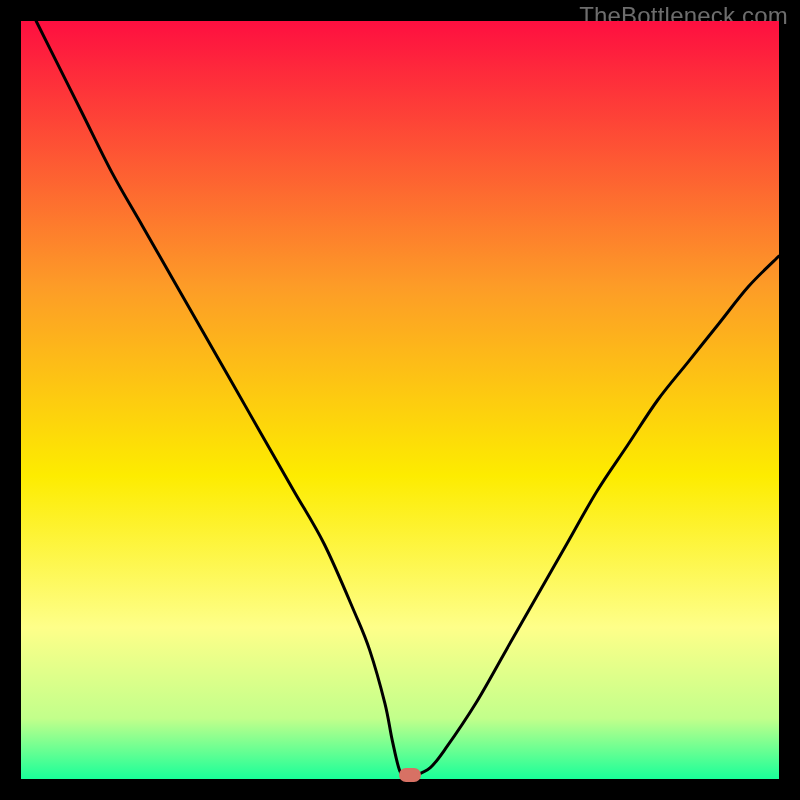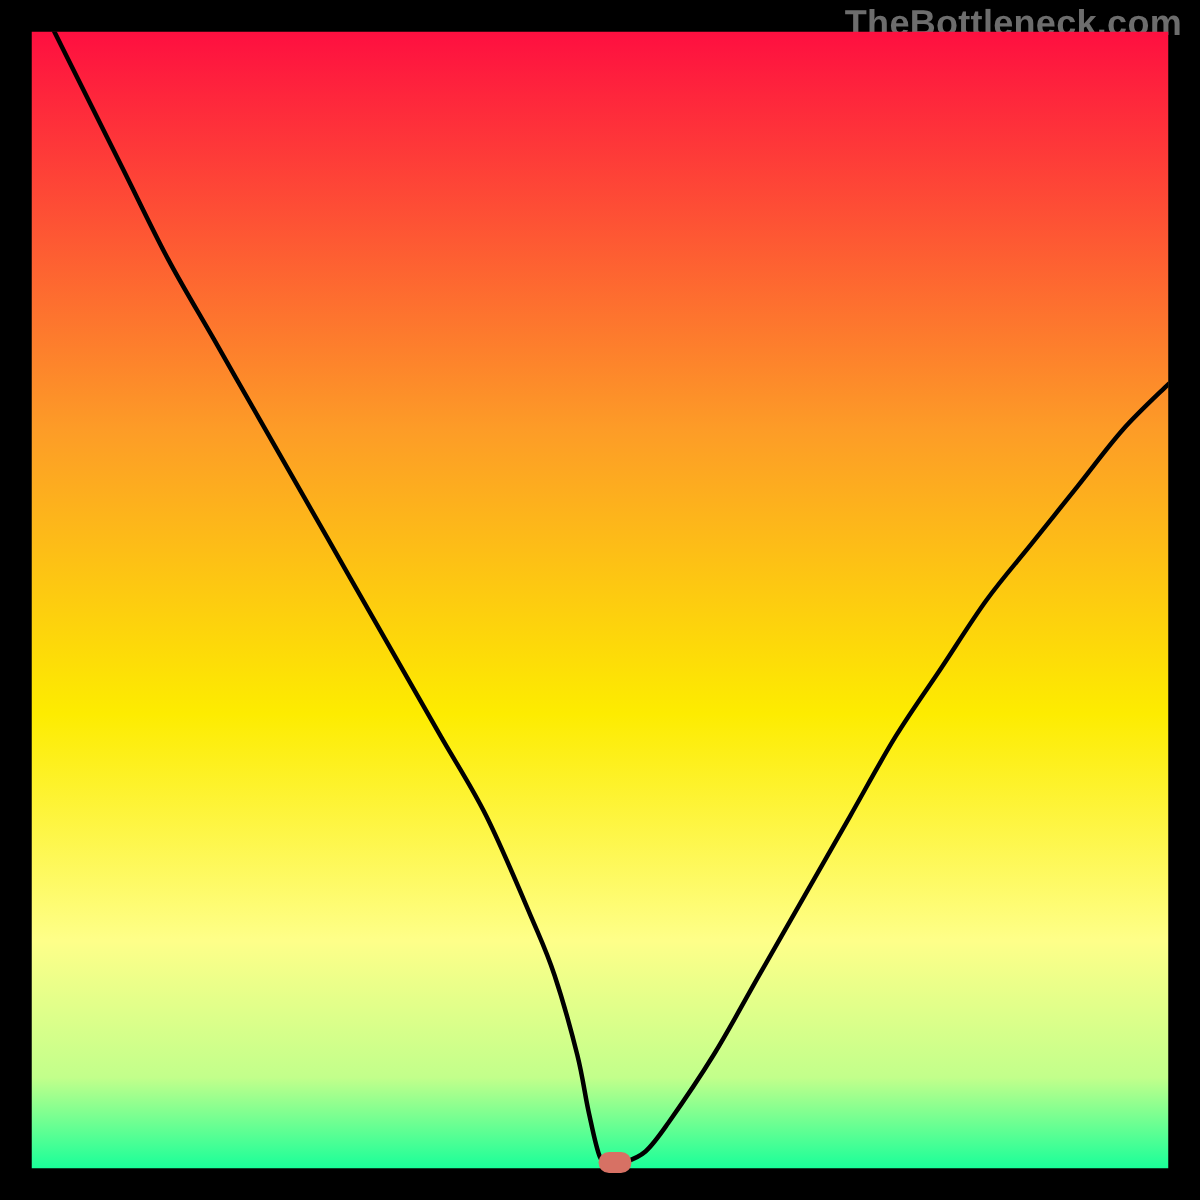--- a/index.html
+++ b/index.html
@@ -22,21 +22,21 @@
     top: 21px;
     width: 758px;
     height: 758px;
   }
   .watermark {
     position: absolute;
     top: 2px;
     right: 12px;
     color: #6d6d6d;
     font-size: 24px;
-    font-weight: 700;
+    font-weight: 400;
     letter-spacing: 0.2px;
     user-select: none;
   }
   .marker {
     position: absolute;
     width: 22px;
     height: 14px;
     background: #d77164;
     border-radius: 7px;
   }

